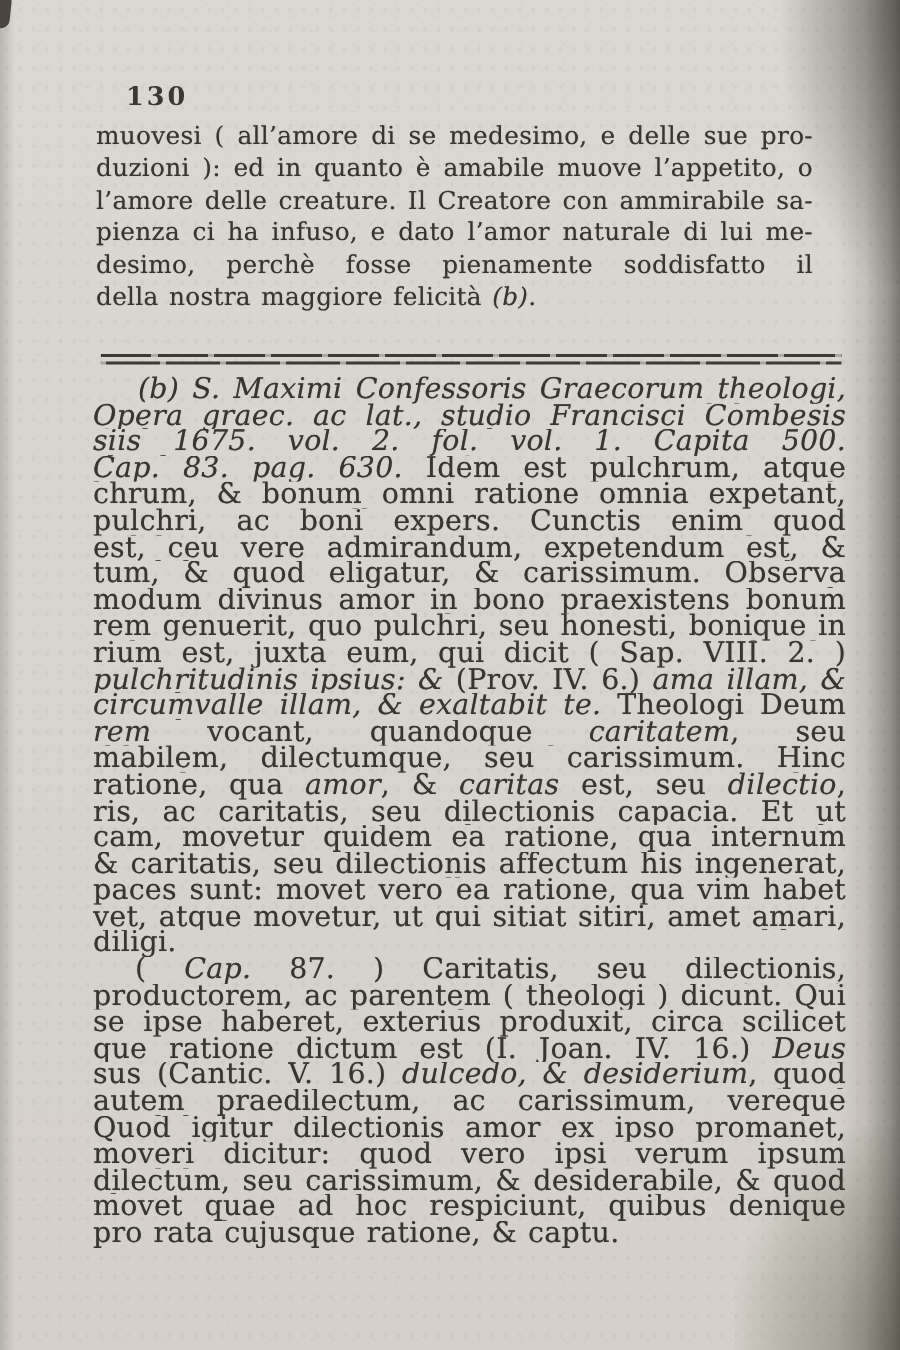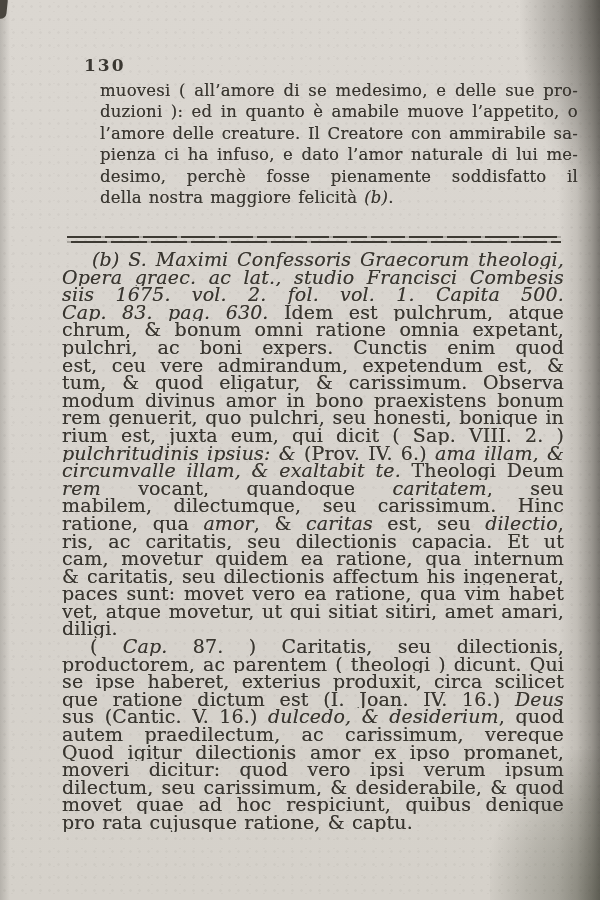--- a/index.html
+++ b/index.html
@@ -24,21 +24,21 @@
   .edge-corner-br{position:absolute;bottom:0;right:0;width:110px;height:150px;pointer-events:none;
     background:radial-gradient(ellipse at 100% 100%, rgba(64,66,52,0.48) 0%, rgba(64,66,52,0.20) 48%, transparent 75%);}
   .edge-left{position:absolute;top:0;left:0;width:10px;height:100%;pointer-events:none;
     background:linear-gradient(to right, rgba(40,38,33,0.18), transparent);}
   .mark-tl{position:absolute;top:-3px;left:-2px;width:9px;height:22px;background:#4a463f;
     border-radius:0 4px 6px 2px;transform:rotate(6deg);}
   
   .pagenum{position:absolute;left:84px;top:55px;font-size:17px;letter-spacing:2px;color:#3b3832;font-weight:bold;}
   
   .main{position:absolute;left:64px;top:80px;width:478px;font-size:16.5px;
-    word-spacing:1.5px;letter-spacing:0.2px;margin-left:36px;}
+    word-spacing:1.5px;letter-spacing:0.2px;}
   .main .tline{height:21.4px;line-height:21.4px;}
   
   .rule{position:absolute;left:67px;top:236px;width:494px;}
   .rule-line{height:2px;margin-bottom:3px;
     background:repeating-linear-gradient(to right,#3d3a33 0 34px, rgba(61,58,51,0.28) 34px 38px);}
   .rule-line:last-child{margin-bottom:0;
     background:repeating-linear-gradient(to right, rgba(61,58,51,0.30) 0 4px, #3d3a33 4px 40px);}
   
   .fn{position:absolute;left:62px;top:251px;width:502px;font-size:19px;
     word-spacing:1px;letter-spacing:0.15px;}

